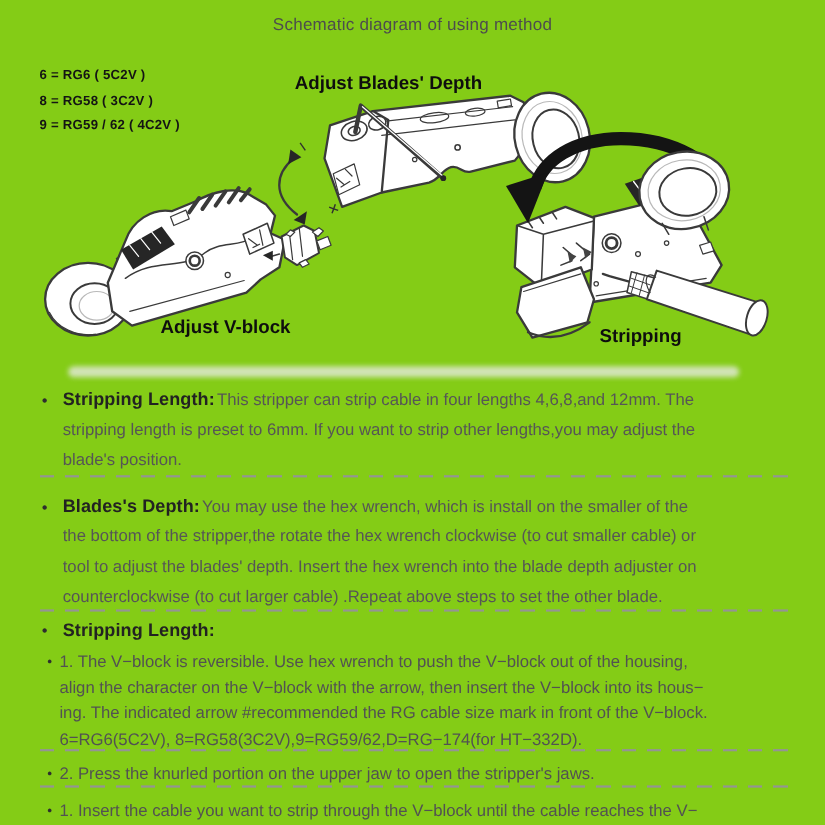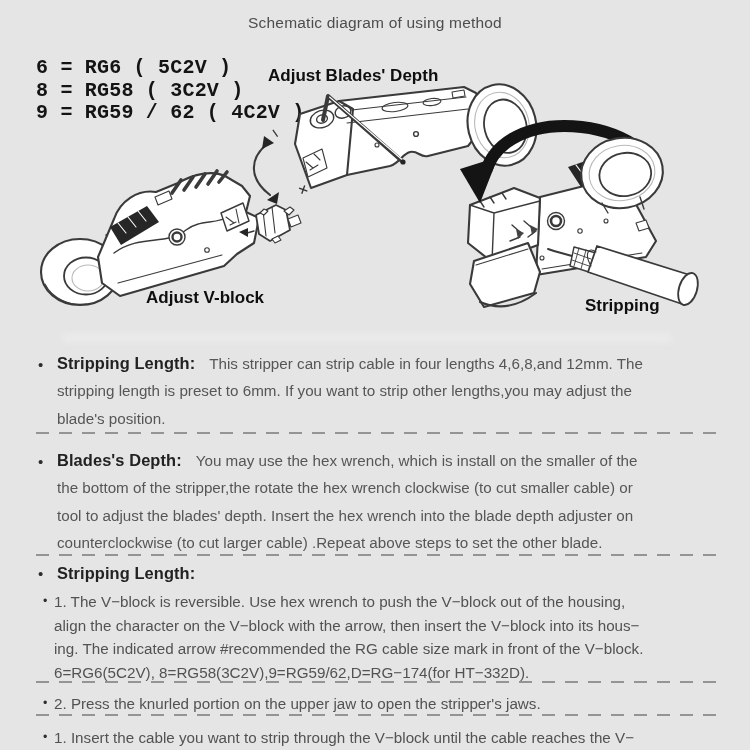--- a/index.html
+++ b/index.html
@@ -1,29 +1,29 @@
 <!DOCTYPE html>
 <html><head>
 <meta charset="utf-8">
 <style>
   html,body{margin:0;padding:0;background:#fff;}
-  .page{position:relative;width:750px;height:750px;background:#e5e5e5;overflow:hidden;
+  .page{position:relative;width:750px;height:750px;background:#84cc16;overflow:hidden;
         font-family:"Liberation Sans",sans-serif;}
   .title{position:absolute;top:14px;left:0;width:100%;text-align:center;
          font-size:15.5px;color:#4d4d4d;letter-spacing:.2px;}
-  .codes{position:absolute;left:36px;top:57px;font-size:20px;font-weight:600;
-         color:#141414;line-height:22.5px;letter-spacing:.2px;white-space:nowrap;font-family:Liberation Mono, monospace;}
+  .codes{position:absolute;left:36px;top:57px;font-size:12px;font-weight:600;
+         color:#141414;line-height:22.5px;letter-spacing:.2px;white-space:nowrap;}
   .dlabel{position:absolute;font-size:17px;font-weight:700;color:#0e0e0e;white-space:nowrap;}
   .smudge{position:absolute;left:62px;top:333px;width:610px;height:10px;
           background:#ececec;border-radius:6px;filter:blur(2.5px);opacity:.75;}
   .dash{position:absolute;left:36px;width:690px;height:2px;
         background:repeating-linear-gradient(90deg,#949494 0 13px,transparent 13px 23px);}
   .sec{position:absolute;left:57px;right:20px;font-size:15.2px;color:#565656;}
   .sec .bullet{position:absolute;left:-19px;top:1px;color:#2e2e2e;font-size:15px;}
-  .lead{font-weight:700;color:#222;font-size:16.4px;margin-right:14px;letter-spacing:.1px;}
+  .lead{font-weight:700;color:#222;font-size:16.4px;margin-right:2px;letter-spacing:.1px;}
   .step{position:absolute;left:54px;right:18px;font-size:15.2px;color:#525252;}
   .step .bullet{position:absolute;left:-11px;top:0;font-size:12.5px;color:#2e2e2e;}
   svg.art{position:absolute;overflow:visible;}
   .s  {stroke:#3a3a3a;fill:none;stroke-linejoin:round;stroke-linecap:round;}
   .sf {stroke:#3a3a3a;fill:#fff;stroke-linejoin:round;stroke-linecap:round;}
   .dk {fill:#262626;stroke:none;}
   .wh {stroke:#fff;fill:none;stroke-linecap:round;}
   .gray{stroke:#b9b9b9;fill:none;}
   .w1{stroke-width:1.1;} .w13{stroke-width:1.4;} .w18{stroke-width:1.8;}
   .w2{stroke-width:2.1;} .w35{stroke-width:3.6;}
@@ -37,21 +37,21 @@
   <div class="title">Schematic diagram of using method</div>
 
   <div class="codes">
     <div>6 = RG6 ( 5C2V )</div>
     <div>8 = RG58 ( 3C2V )</div>
     <div>9 = RG59 / 62 ( 4C2V )</div>
   </div>
 
   <div class="dlabel" style="left:146px;top:288px;">Adjust V-block</div>
   <div class="dlabel" style="left:268px;top:66px;">Adjust Blades' Depth</div>
-  <div class="dlabel" style="left:545px;top:296px;margin-left:40px;">Stripping</div>
+  <div class="dlabel" style="left:545px;top:296px;">Stripping</div>
 
   <svg class="art" style="left:20px;top:133px;" width="280" height="175" viewBox="0 0 280 175">
     <g>
       <ellipse class="sf w2" cx="60" cy="139" rx="39" ry="33"></ellipse>
       <path class="s w1" d="M25,151 a39,33 0 0 0 42,20"></path>
       <ellipse class="sf w18" cx="66" cy="143" rx="22" ry="18.5"></ellipse>
       <ellipse class="gray w1" cx="68" cy="145" rx="16" ry="13"></ellipse>
       <path class="sf w13" d="M86,102 L102,96 L106,104 L90,110 Z"></path>
     </g>
     <g>

